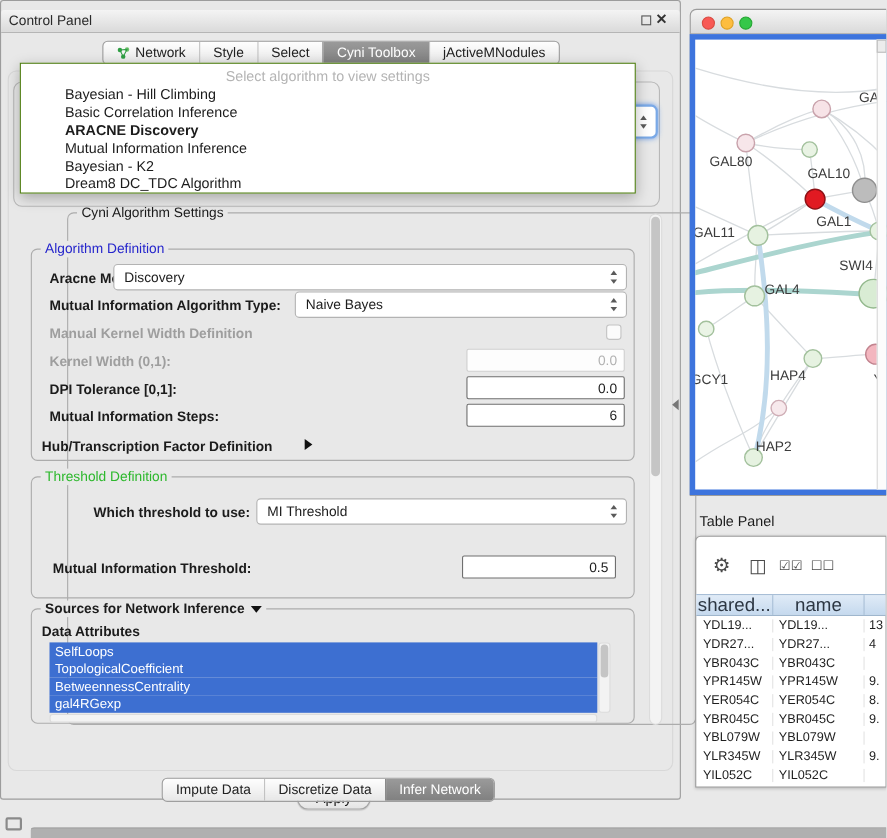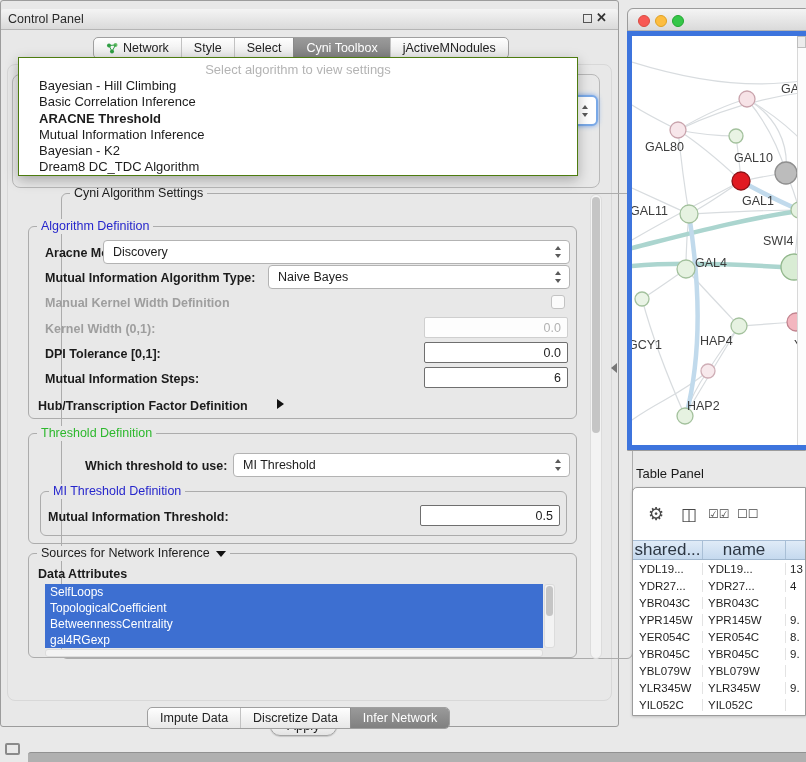--- a/index.html
+++ b/index.html
@@ -16,21 +16,21 @@
   .seg-bar { position:absolute; display:flex; height:22px; border:1px solid #9f9f9f; border-radius:5px;
              overflow:hidden; background:linear-gradient(#fefefe,#e7e7e7); font-size:12.5px; }
   .seg { display:flex; align-items:center; justify-content:center; padding:0 12px; border-left:1px solid #c2c2c2; color:#222; white-space:nowrap; }
   .seg:first-child { border-left:none; }
   .seg.selected { background:linear-gradient(#9a9a9a,#808080); color:#fff; border-left-color:#8a8a8a; }
   .tab-icon { display:inline-block; margin-right:5px; height:12px; }
 
   
   .popup { position:absolute; background:#fff; border:1px solid #4d7c0f; box-shadow:0 4px 12px rgba(0,0,0,.28);
            font-size:13px; padding:3px 0; z-index:10; }
-  .menu-item { height:16.3px; line-height:16.3px; padding-left:20px; white-space:nowrap; }
+  .menu-item { height:16.3px; line-height:16.3px; padding-left:20px; white-space:nowrap;margin-left:20px; }
   .menu-item.bold { font-weight:bold; }
   .menu-placeholder { height:17px; line-height:17px; color:#b4b4b4; text-align:center; }
 
   
   .fieldset { position:absolute; border:1px solid #acacac; border-radius:6px; }
   .legend { position:absolute; top:-8px; left:8px; background:#e8e8e8; padding:0 4px; font-size:12.5px;
             line-height:15px; white-space:nowrap; color:#1c1c1c; }
   .legend.blue { color:#2626cc; }
   .legend.green { color:#2db82d; }
 
@@ -121,21 +121,21 @@
 
   <div class="abs" style="left:12px;top:74px;width:588px;height:114px;border:1px solid #b8b8b8;border-radius:8px;z-index:1;"></div>
   <div class="abs" style="left:558px;top:95px;width:40px;height:31px;background:#fff;border:2px solid #7aa9e7;border-radius:6px;box-shadow:0 0 5px rgba(100,150,230,.85);z-index:2;">
     <span class="arr"></span>
   </div>
 
   <div class="popup" style="left:18px;top:57px;width:560px;height:119px;">
     <div class="menu-placeholder">Select algorithm to view settings</div>
     <div class="menu-item">Bayesian - Hill Climbing</div>
     <div class="menu-item">Basic Correlation Inference</div>
-    <div class="menu-item bold">ARACNE Threshold</div>
+    <div class="menu-item bold">ARACNE Discovery</div>
     <div class="menu-item">Mutual Information Inference</div>
     <div class="menu-item">Bayesian - K2</div>
     <div class="menu-item">Dream8 DC_TDC Algorithm</div>
   </div>
 
   <div class="fieldset" style="left:15px;top:193px;width:572px;height:466px;margin-left:46px;">
     <span class="legend">Cyni Algorithm Settings</span>
   </div>
 
   <div class="sb-track" style="left:590px;top:194px;width:12px;height:465px;"></div>
@@ -174,28 +174,25 @@
 
   <div class="fieldset" style="left:28px;top:433px;width:549px;height:111px;">
     <span class="legend green">Threshold Definition</span>
   </div>
   <div class="lbl" style="left:85px;top:459px;">Which threshold to use:</div>
   <div class="combo" style="left:233px;top:453px;width:337px;height:24px;">
     <span>MI Threshold</span>
     <span class="arr"></span>
   </div>
 
-  <div class="fieldset" style="left:40px;top:491px;width:527px;height:45px;">
-    <span class="legend blue">MI Threshold Definition</span>
-  </div>
   <div class="lbl" style="left:48px;top:510px;">Mutual Information Threshold:</div>
   <div class="tfield" style="left:420px;top:505px;width:140px;height:21px;">0.5</div>
 
   <div class="fieldset" style="left:28px;top:553px;width:549px;height:105px;">
-    <span class="legend" style="font-weight:normal;">
+    <span class="legend" style="font-weight:bold;">
       <span>Sources for Network Inference</span><span class="tri-down"></span>
     </span>
   </div>
   <div class="lbl" style="left:38px;top:567px;">Data Attributes</div>
 
   <div class="abs" style="left:45px;top:584px;width:498px;">
 
   <div class="attr-item">SelfLoops</div>
       <div class="attr-item">TopologicalCoefficient</div>
       <div class="attr-item">BetweennessCentrality</div>

